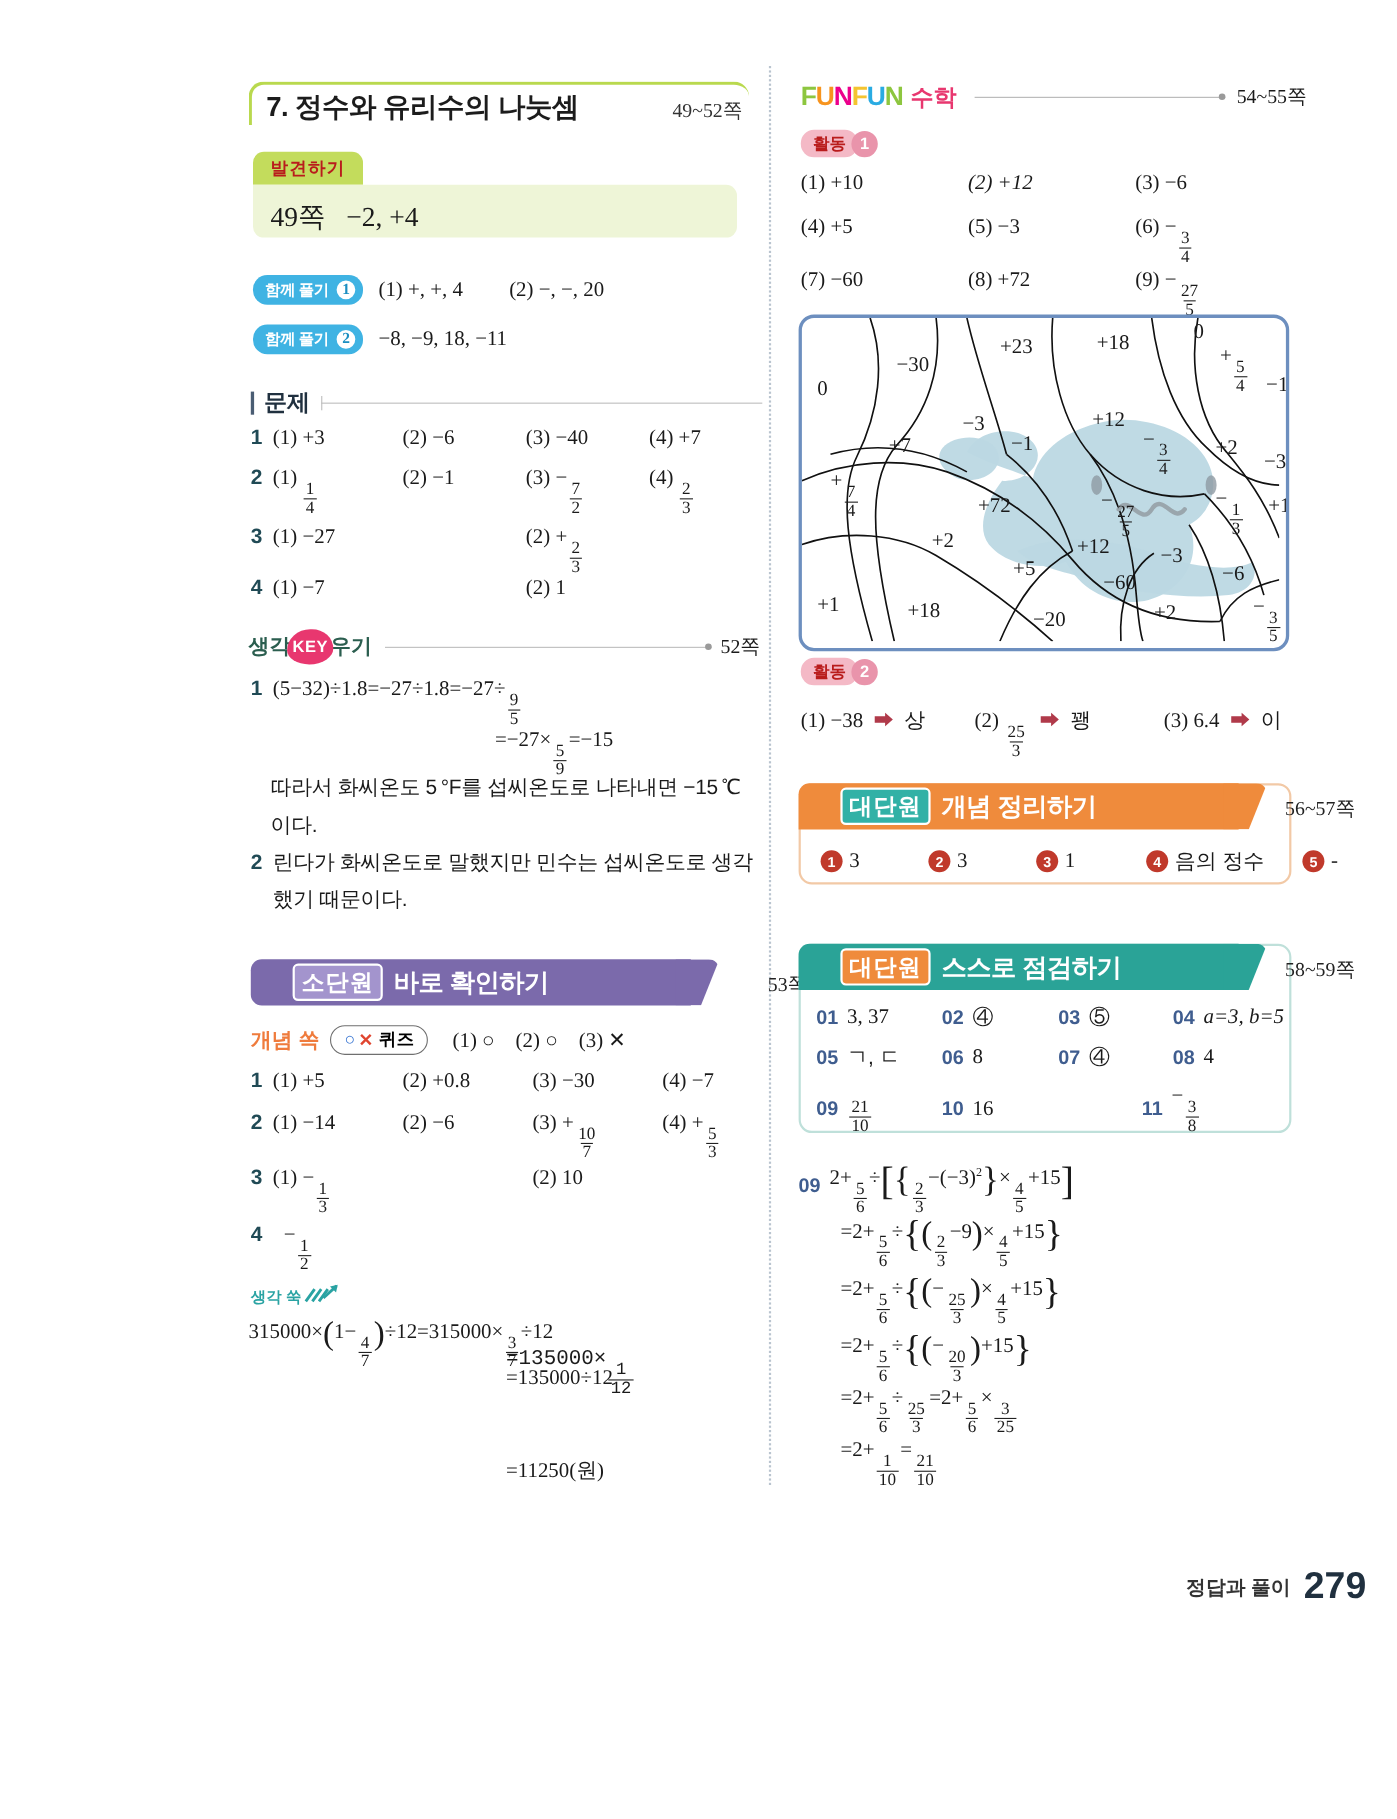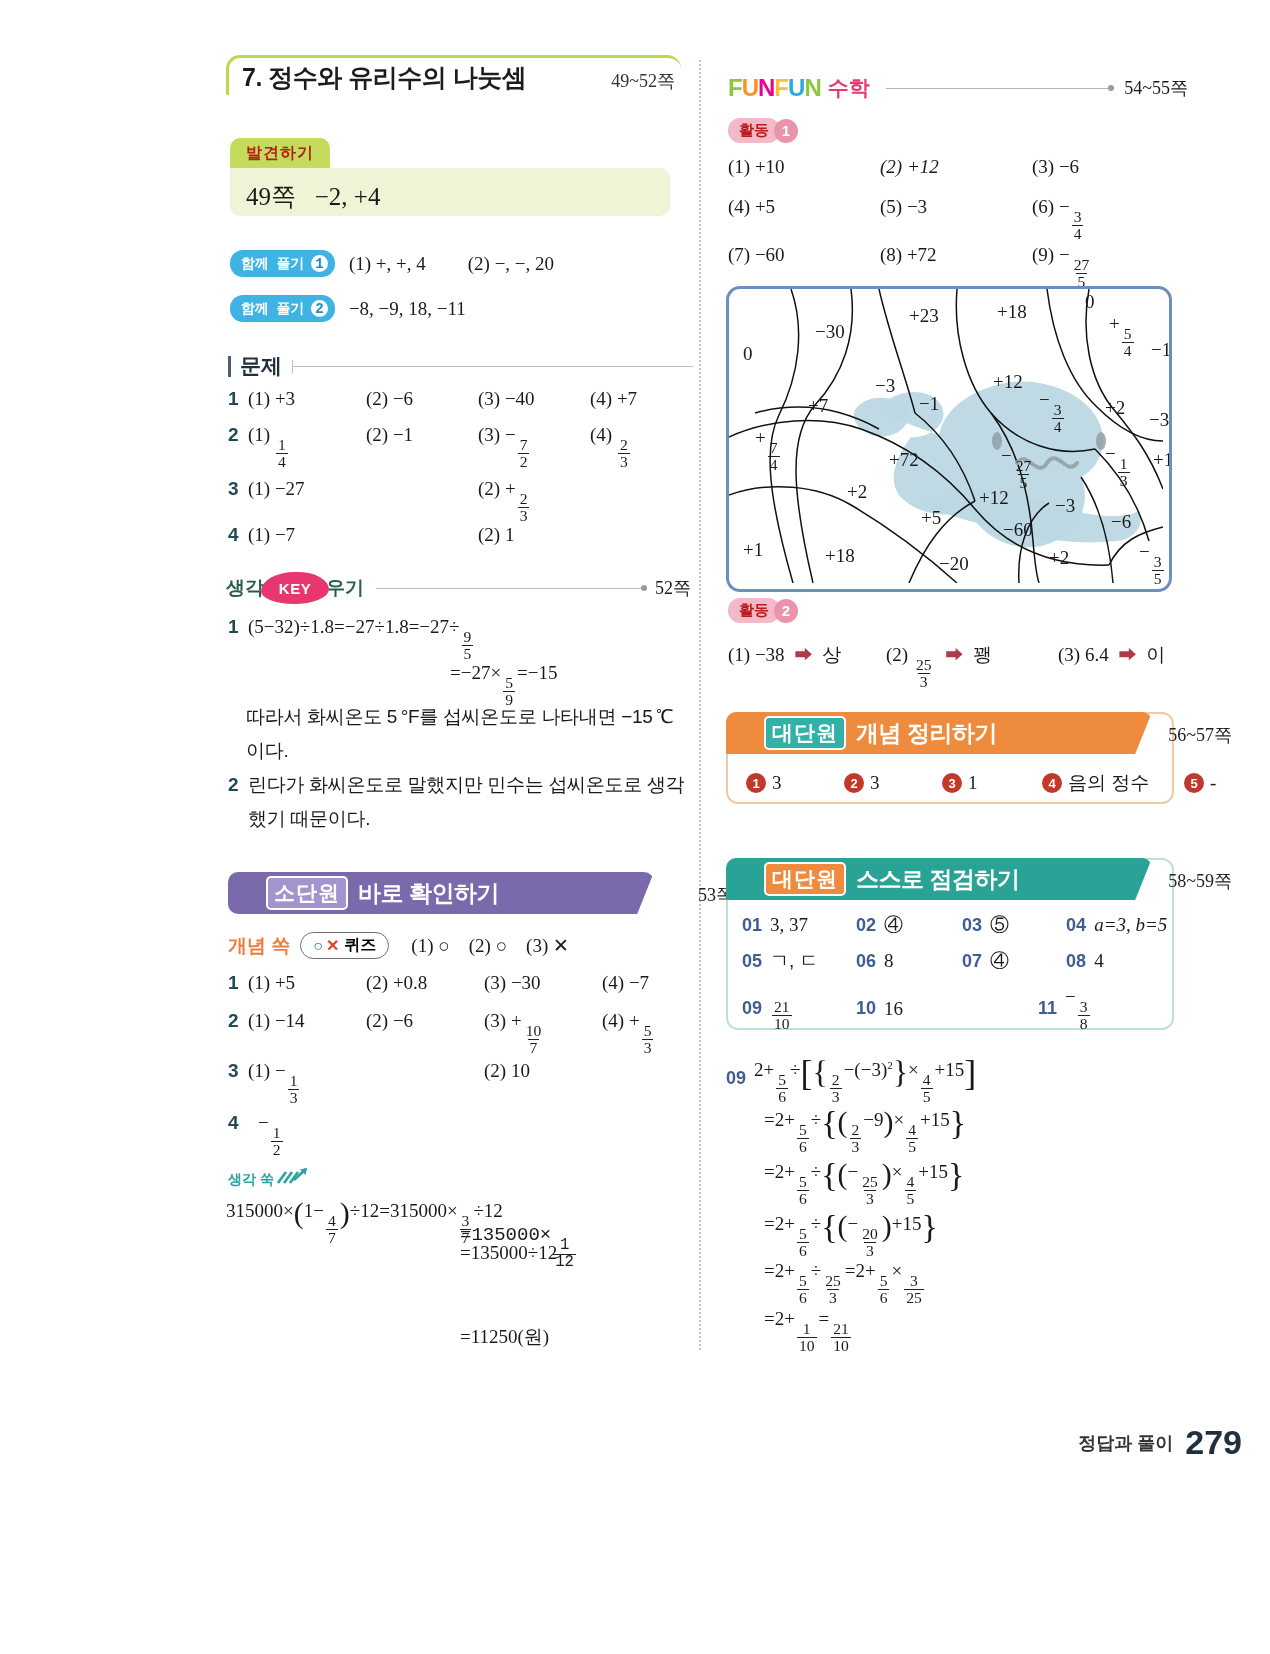--- a/index.html
+++ b/index.html
@@ -24,21 +24,21 @@
 
   
   .m{font-family:"Liberation Serif", serif;font-size:19px;}
   .kr{font-family:"Liberation Sans", sans-serif;}
   .frac{display:inline-flex;flex-direction:column;align-items:center;
         vertical-align:-0.48em;line-height:1.02;margin:0 2px;}
   .frac .num{font-size:0.82em;padding:0 2px;}
   .frac .den{font-size:0.82em;border-top:1.3px solid #222;padding:0 2px;}
 
   
-  .sec-title-wrap{position:absolute;left:0;top:61px;width:465px;height:42px;}
+  .sec-title-wrap{position:absolute;left:0;top:80px;width:465px;height:42px;}
   .sec-title-bar{
     position:absolute;left:8px;top:-6px;width:455px;height:40px;
     border:3px solid #b9d94e;border-right:none;border-bottom:none;
     border-radius:14px 14px 0 0;box-sizing:border-box;
   }
   .sec-title{
     position:absolute;left:24px;top:0px;font-family:"Liberation Sans",sans-serif;
     font-size:25px;font-weight:bold;color:#1c1c1c;letter-spacing:-0.5px;
   }
   .sec-pages{
@@ -57,21 +57,21 @@
   .disc-body{
     position:absolute;left:12px;top:168px;width:440px;height:48px;
     background:#eef5d7;border-radius:0 10px 10px 10px;
   }
   .disc-body .txt{position:absolute;left:16px;top:12px;font-size:25px;}
 
   
   .pill{
     display:inline-flex;align-items:center;gap:5px;
     background:#3fb3e3;color:#fff;border-radius:13px;
-    padding:3px 5px 3px 11px;font-family:Liberation Mono, monospace;
+    padding:3px 5px 3px 11px;font-family:Liberation Serif, serif;
     font-size:14px;font-weight:bold;letter-spacing:-0.3px;
   }
   .pill .num{
     display:inline-flex;align-items:center;justify-content:center;
     width:21px;height:21px;border-radius:50%;background:#fff;color:#1b8ec1;
     font-size:14px;font-weight:bold;border:2px solid #3fb3e3;box-sizing:border-box;
   }
   .row-pill{position:absolute;display:flex;align-items:center;gap:14px;}
 
   
@@ -83,21 +83,21 @@
 
   
   .qrow{position:absolute;display:flex;align-items:baseline;font-size:19px;}
   .qnum{font-family:"Liberation Sans",sans-serif;font-weight:bold;font-size:19px;color:#204a55;width:20px;}
   .cell{display:inline-block;}
 
   
   .think-head{position:absolute;display:flex;align-items:center;width:465px;}
   .think-head .w1{font-family:"Liberation Sans",sans-serif;font-size:19px;font-weight:bold;color:#2b5e4f;}
   .keyblob{
-    position:relative;width:68px;height:32px;margin:0 -3px;
+    position:relative;width:42px;height:32px;margin:0 -3px;
     background:#e8376f;border-radius:50% 46% 52% 48%/60% 55% 45% 40%;
     display:flex;align-items:center;justify-content:center;
   }
   .keyblob span{color:#fff;font-family:"Liberation Sans",sans-serif;font-weight:bold;
     font-size:15px;letter-spacing:0.5px;transform:rotate(-7px);}
   .think-head .line{flex:1;height:1px;background:#bdbdbd;margin:0 8px 0 12px;position:relative;}
   .think-head .line:after{content:"";position:absolute;right:0;top:-2.5px;width:6px;height:6px;border-radius:50%;background:#9a9a9a;}
   .think-head .pg{font-size:18px;font-family:"Liberation Serif",serif;}
 
   

